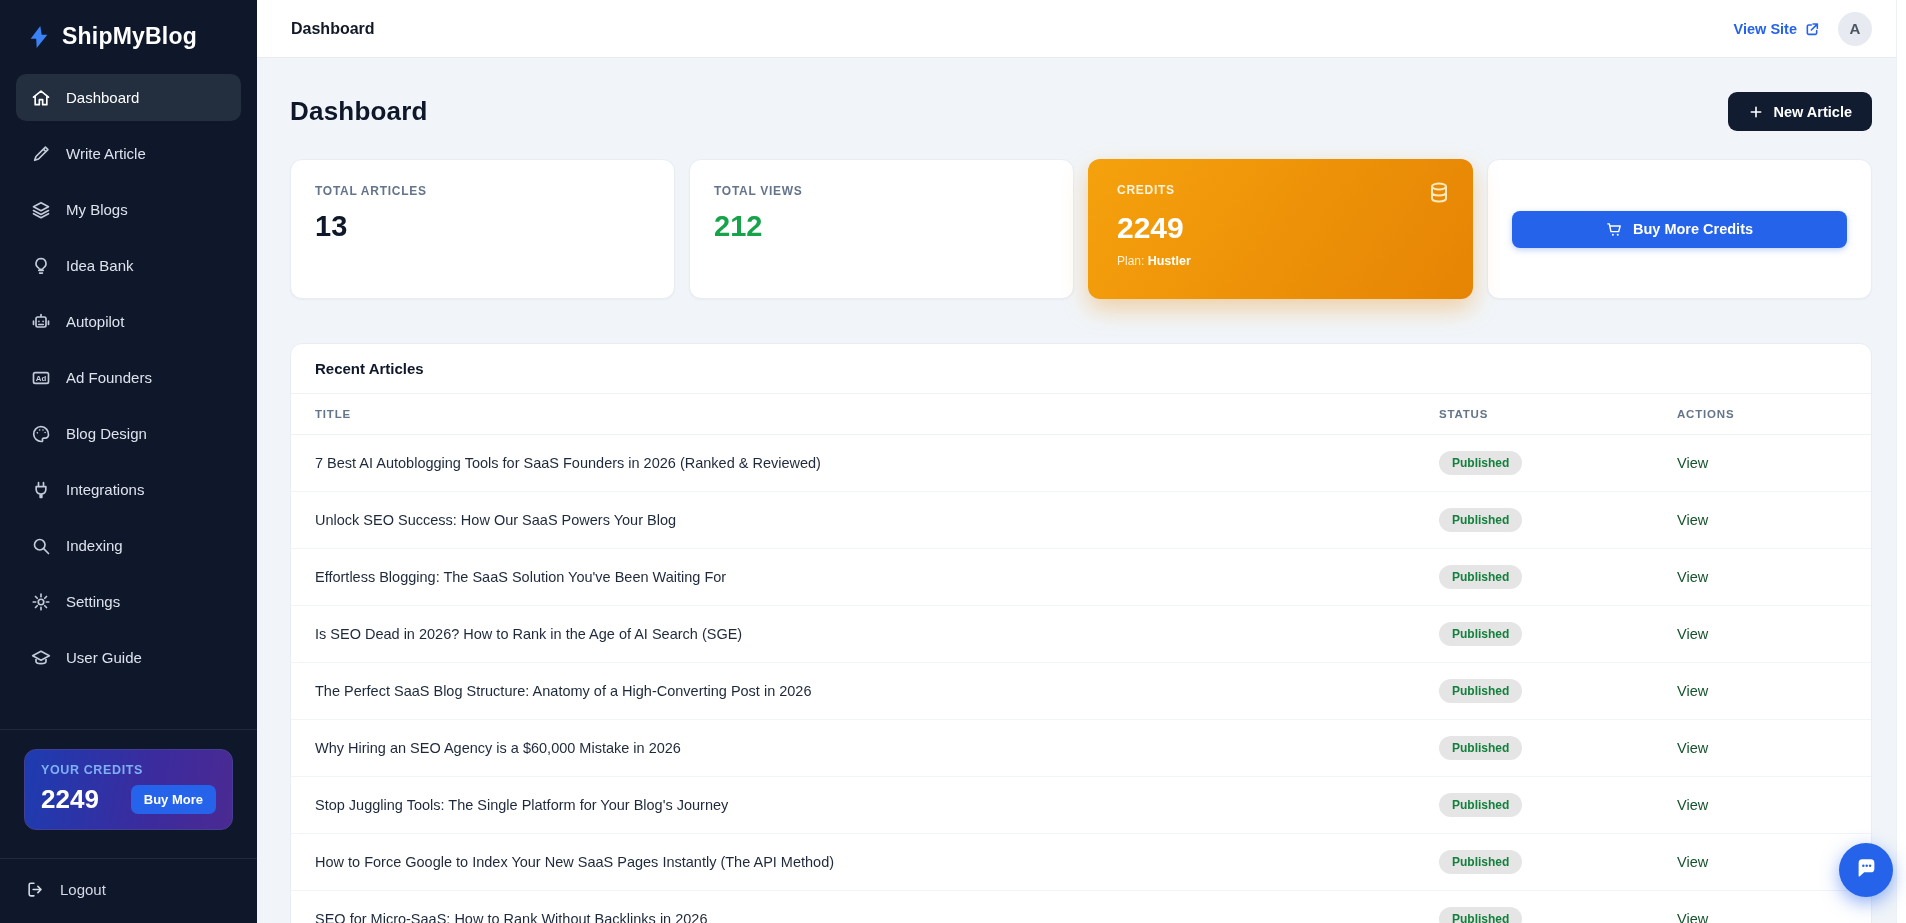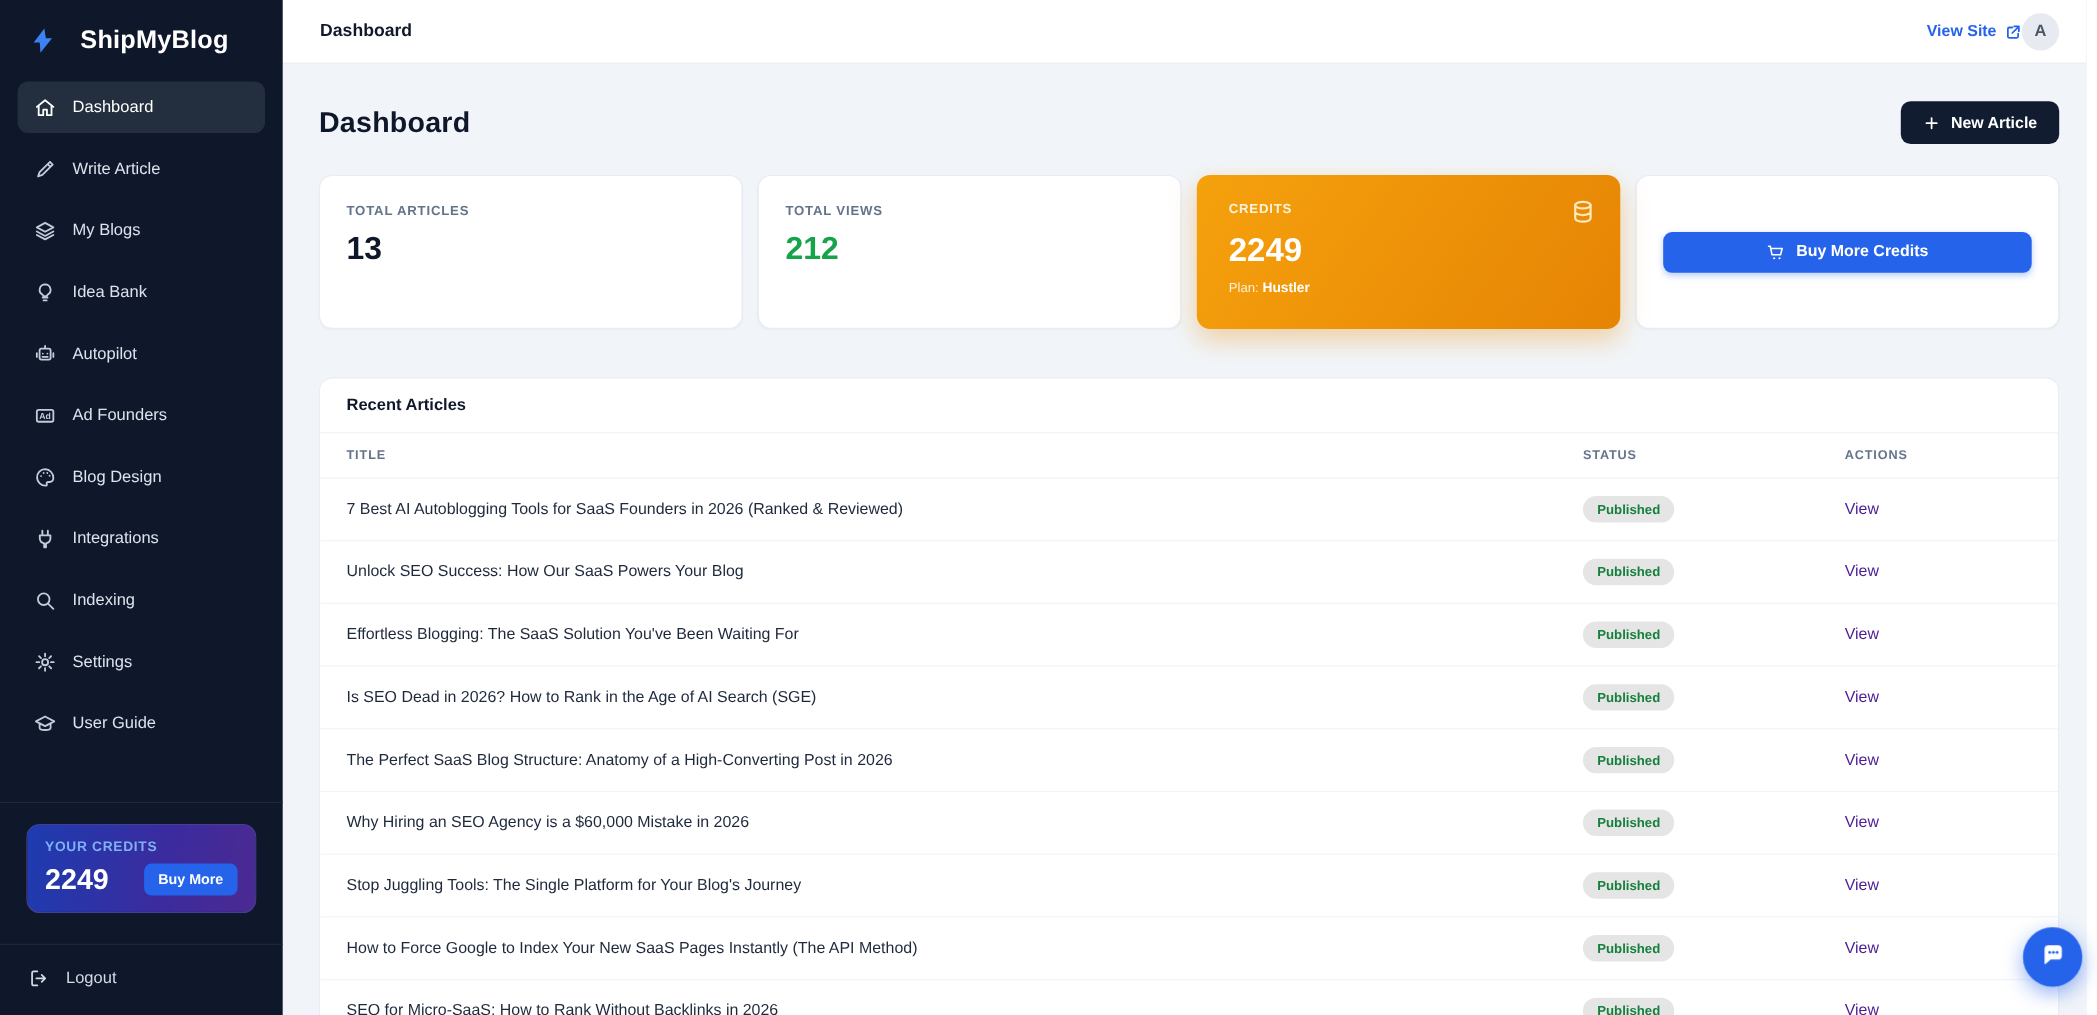--- a/index.html
+++ b/index.html
@@ -12,21 +12,21 @@
   .app { display: flex; height: 100%; position: relative; }
 
   
   .sidebar {
     width: 257px; flex: none; background: #0f172a; color: #e2e8f0;
     position: relative; z-index: 5;
   }
   .logo { display: flex; align-items: center; gap: 10px; padding: 23px 20px 20px 26px; }
   .logo .bolt { width: 26px; height: 26px; color: #3b82f6; }
   .logo .bolt svg { width: 100%; height: 100%; }
-  .logo-text { font-size: 23px; font-weight: 800; color: #ffffff; letter-spacing: .2px; margin-left: 11px; }
+  .logo-text { font-size: 23px; font-weight: 800; color: #ffffff; letter-spacing: .2px; }
 
   nav { padding: 4px 16px 0; }
   .nav-item {
     display: flex; align-items: center; gap: 15px; height: 47px; margin-bottom: 9px;
     padding: 0 15px; border-radius: 10px; font-size: 15px; color: #dde3ec; cursor: pointer;
   }
   .nav-item .icn { width: 20px; height: 20px; color: #c3cbd9; flex: none; display: flex; text-align: right; }
   .nav-item.active { background: #232e3f; color: #ffffff; }
   .nav-item.active .icn { color: #ffffff; }
   .icn svg { width: 100%; height: 100%; }
@@ -48,21 +48,21 @@
   .logout { display: flex; align-items: center; gap: 15px; color: #d4dae4; font-size: 15px; cursor: pointer; }
   .logout .icn { width: 19px; height: 19px; color: #d4dae4; }
 
   
   .main { flex: 1; display: flex; flex-direction: column; min-width: 0; }
   .topbar {
     height: 58px; flex: none; background: #ffffff; border-bottom: 1px solid #e7ebf1;
     display: flex; align-items: center; justify-content: space-between; padding: 0 34px;
   }
   .topbar-title { font-size: 16px; font-weight: 700; color: #111827; }
-  .topbar-right { display: flex; align-items: center; }
+  .topbar-right { display: flex; align-items: center; gap: 18px; }
   .view-site { display: flex; align-items: center; gap: 7px; color: #2563eb; font-size: 14.5px; font-weight: 700; text-decoration: none; cursor: pointer; }
   .view-site .icn { width: 16px; height: 16px; color: #2563eb; }
   .avatar {
     width: 34px; height: 34px; border-radius: 50%; background: #e7ebf1; color: #4b5563;
     font-size: 15px; font-weight: 700; display: flex; align-items: center; justify-content: center; cursor: pointer;
   }
 
   .content { flex: 1; padding: 34px 34px 0 33px; overflow: hidden; }
   .page-head { display: flex; align-items: center; justify-content: space-between; margin-bottom: 28px; }
   .page-title { font-size: 26px; font-weight: 800; color: #0f172a; letter-spacing: .2px; }
@@ -111,21 +111,21 @@
   .th { font-size: 11.5px; font-weight: 700; color: #64748b; letter-spacing: .07em; }
   .col-title { flex: 1; min-width: 0; }
   .col-status { width: 238px; flex: none; }
   .col-actions { width: 170px; flex: none; }
   .trow { display: flex; align-items: center; height: 57px; padding: 0 24px; border-bottom: 1px solid #f1f4f8; }
   .row-title { font-size: 14.5px; color: #1e293b; white-space: nowrap; overflow: hidden; text-overflow: ellipsis; padding-right: 20px; }
   .badge {
     display: inline-block; background: #e5e5e5; color: #15803d;
     font-size: 12px; font-weight: 700; padding: 5px 13px; border-radius: 999px;
   }
-  .view-link { color: #4c1d95; font-size: 14.5px; text-decoration: none; cursor: pointer; }
+  .view-link { color: #14532d; font-size: 14.5px; text-decoration: none; cursor: pointer; }
 
   
   .chat-fab {
     position: fixed; right: 13px; bottom: 26px; width: 54px; height: 54px; border-radius: 50%;
     background: #2563eb; border: none; cursor: pointer; z-index: 50;
     display: flex; align-items: center; justify-content: center;
     box-shadow: 0 6px 18px rgba(37,99,235,.5);
   }
   .chat-fab svg { width: 27px; height: 27px; }
 

